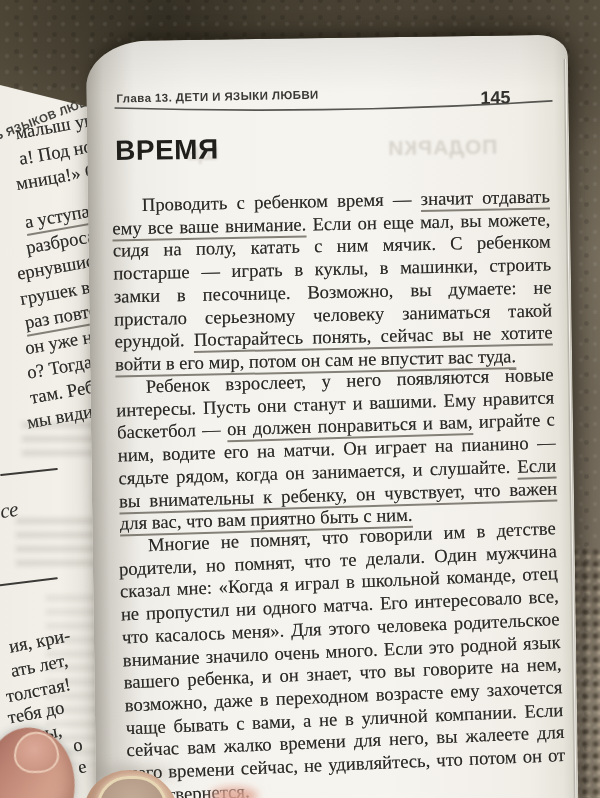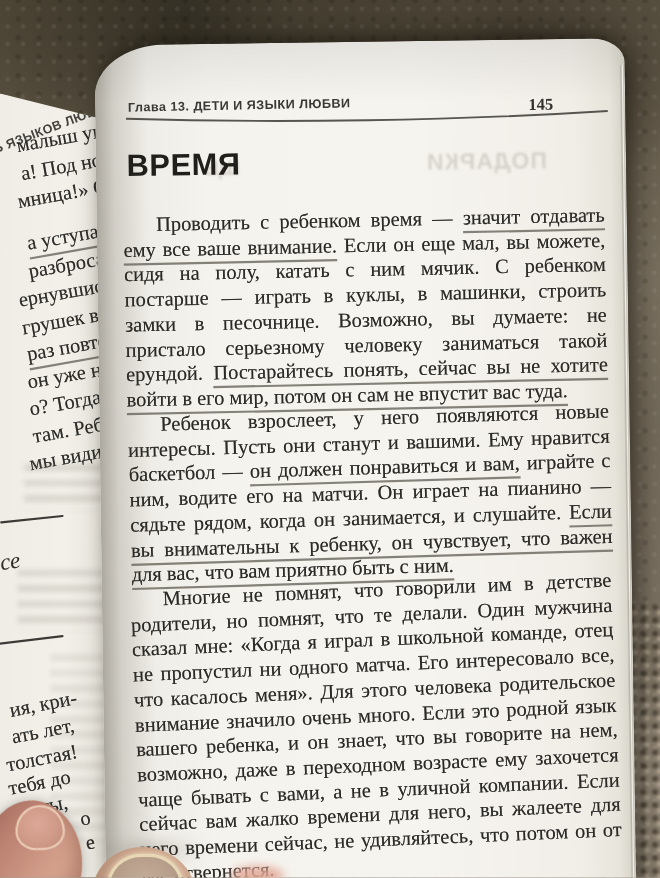--- a/index.html
+++ b/index.html
@@ -53,22 +53,22 @@
       linear-gradient(180deg, rgba(0,0,0,.07) 0%, rgba(0,0,0,0) 7%),
       linear-gradient(90deg,#e2dfd7 0%,#efede7 9%,#f5f3ee 22%,#f6f4ef 60%,#f1eee8 90%,#e7e4db 97%,#d3d0c6 100%);
     box-shadow:0 -10px 18px -6px rgba(20,16,10,.55), 18px 0 24px -12px rgba(20,16,10,.5);}
   .page-right::after{content:"";position:absolute;right:1px;top:24px;bottom:0;width:4px;
     background:linear-gradient(90deg, transparent, rgba(122,117,106,.35) 40%,
       rgba(246,244,239,.9) 70%, rgba(148,142,131,.45));border-radius:2px;}
 
   .rp-head{position:absolute;left:30px;top:51px;font-family:"Liberation Sans",sans-serif;
     font-weight:bold;font-size:11.5px;letter-spacing:.4px;color:#3a3935;white-space:nowrap;
     transform:rotate(-.3deg);}
-  .rp-num{position:absolute;left:394px;top:52px;font-family:Liberation Serif, serif;
-    font-weight:bold;font-size:15px;color:#33322e;}
+  .rp-num{position:absolute;left:394px;top:52px;font-family:Liberation Sans, sans-serif;
+    font-weight:bold;font-size:18px;color:#33322e;}
   .rp-rule{position:absolute;left:27px;top:64px;}
   .rp-title{position:absolute;left:28px;top:94px;font-family:"Liberation Sans",sans-serif;
     font-weight:bold;font-size:28px;letter-spacing:.5px;color:#201f1c;margin:0;}
   .bleed{position:absolute;transform:scaleX(-1);color:#c9c6bd;opacity:.7;
     font-family:"Liberation Sans",sans-serif;font-weight:bold;filter:blur(1.2px);white-space:nowrap;}
   .bleed-1{left:300px;top:99px;font-size:21px;letter-spacing:1px;}
   .bleed-2{left:98px;top:103px;font-size:19px;}
 
   .rp-body{position:absolute;left:26px;top:152px;width:438px;font-size:18.6px;
     line-height:22.7px;text-align:justify;color:#2b2a27;transform:rotate(-.4deg);

